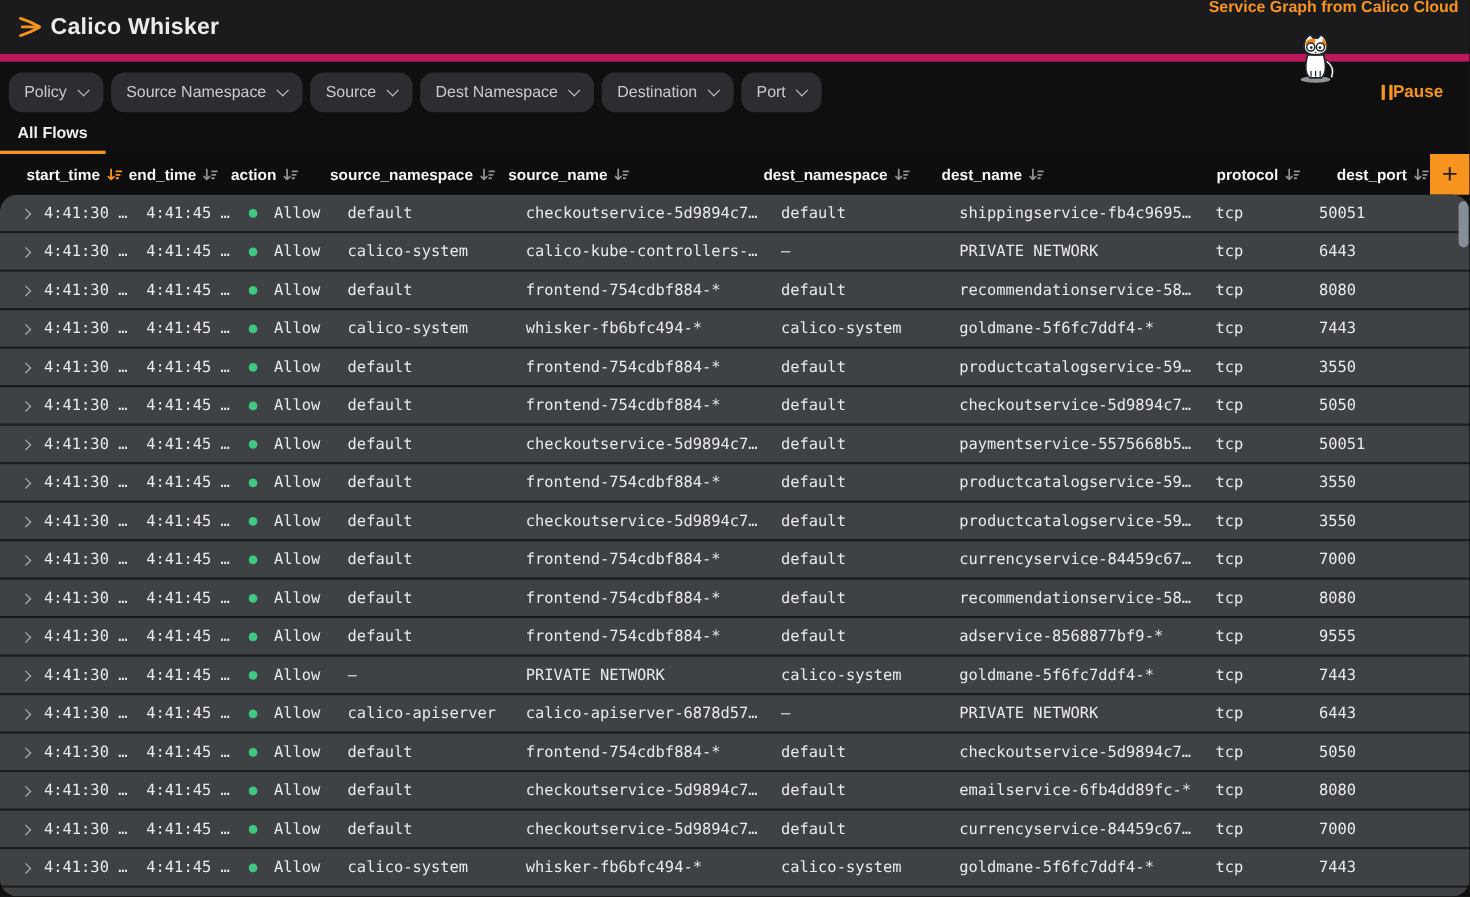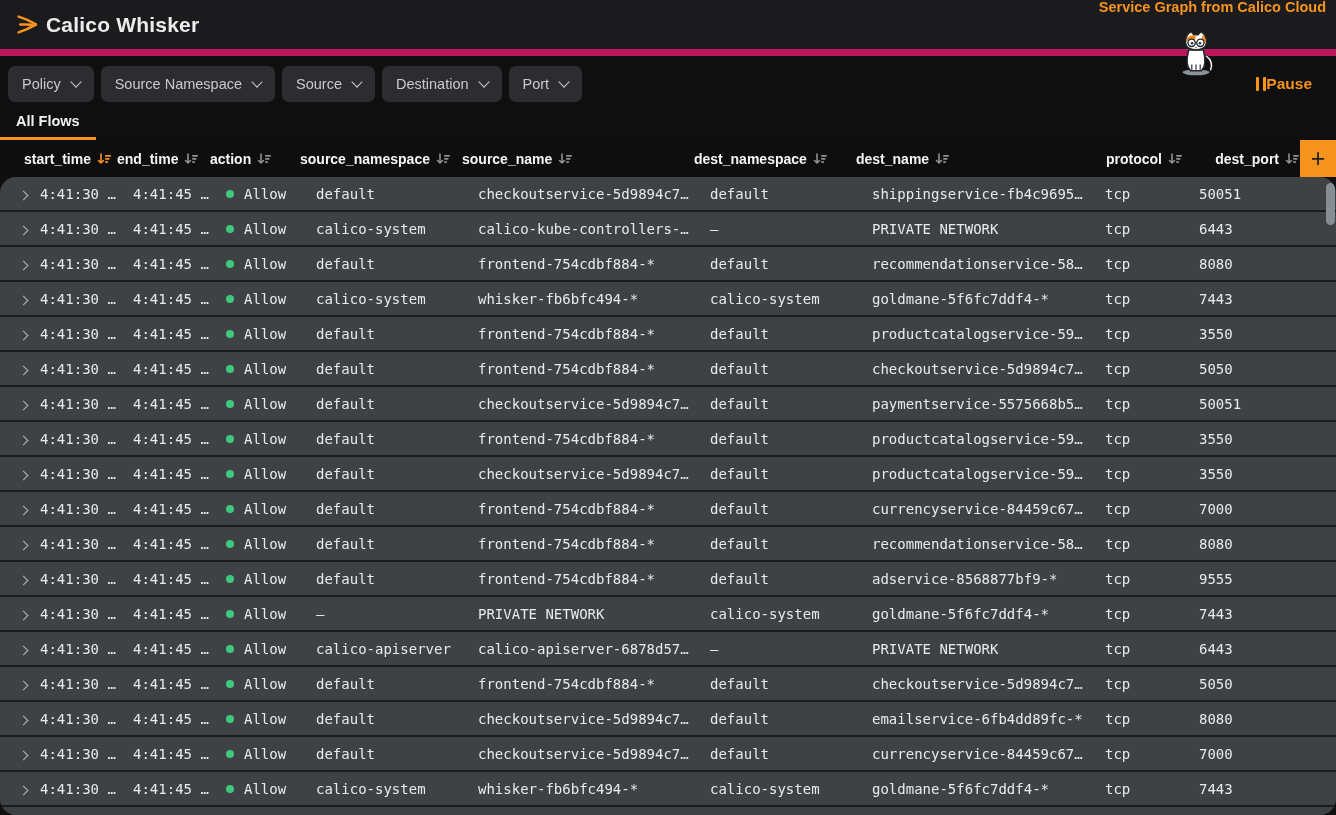--- a/index.html
+++ b/index.html
@@ -23,21 +23,21 @@
   .tagline { text-align:right; line-height:1.5; }
   .tagline-line1 { color:#e3e3e7; font-size:13.5px; }
   .tagline-link { color:#F7941E; font-weight:bold; font-size:14.5px; text-decoration:none; display:block; }
 
   
   .filter-bar {
     display:flex; align-items:center; gap:7px;
     padding:10px 16px 0 8px; height:46px;
   }
   .filter-btn {
-    background:#2d2d31; color:#cacace; border:none; border-radius:7px;
+    background:#2d2d31; color:#cacace; border:none; border-radius:12px;
     height:36px; padding:0 14px; font-size:14.5px;
     font-family:"Liberation Sans", sans-serif;
     display:flex; align-items:center; gap:11px; cursor:pointer; white-space:nowrap;
   }
   .chev {
     width:8px; height:8px; margin-top:-5px;
     border-right:1.8px solid #cacace; border-bottom:1.8px solid #cacace;
     transform:rotate(45deg); display:inline-block;
   }
   .pause-btn {
@@ -83,21 +83,21 @@
     height:33px; margin-bottom:2px; background:#3f4245; padding-left:16px;
     color:#eaeaec; font-family:"DejaVu Sans Mono", monospace; font-size:14px;
     cursor:pointer;
   }
   .row span.cell { white-space:nowrap; overflow:hidden; }
   .row-chev {
     width:7px; height:7px; margin-left:4px;
     border-top:1.8px solid #b6b6ba; border-right:1.8px solid #b6b6ba;
     transform:rotate(45deg); display:inline-block;
   }
-  .action-cell { display:flex; align-items:center; gap:10px; }
+  .action-cell { display:flex; align-items:center; gap:15px; }
   .dot { width:8px; height:8px; border-radius:50%; background:#3ec97e; flex:none; }
   .partial-row { height:8px; background:#3f4245; padding-left:16px; }
 
   .scroll-thumb {
     position:absolute; right:1px; top:6px; width:9px; height:42px;
     background:#878d94; border-radius:5px; cursor:grab;
   }
 </style>
 </head>
 <body>
@@ -144,20 +144,24 @@
       </button>
       <button class="filter-btn">
         <span>Source Namespace</span>
         <span class="chev"></span>
       </button>
       <button class="filter-btn">
         <span>Source</span>
         <span class="chev"></span>
       </button>
       <button class="filter-btn">
+        <span>Dest Namespace</span>
+        <span class="chev"></span>
+      </button>
+      <button class="filter-btn">
         <span>Destination</span>
         <span class="chev"></span>
       </button>
       <button class="filter-btn">
         <span>Port</span>
         <span class="chev"></span>
       </button>
     </div>
   <button class="pause-btn">
     <span class="pause-icon">

